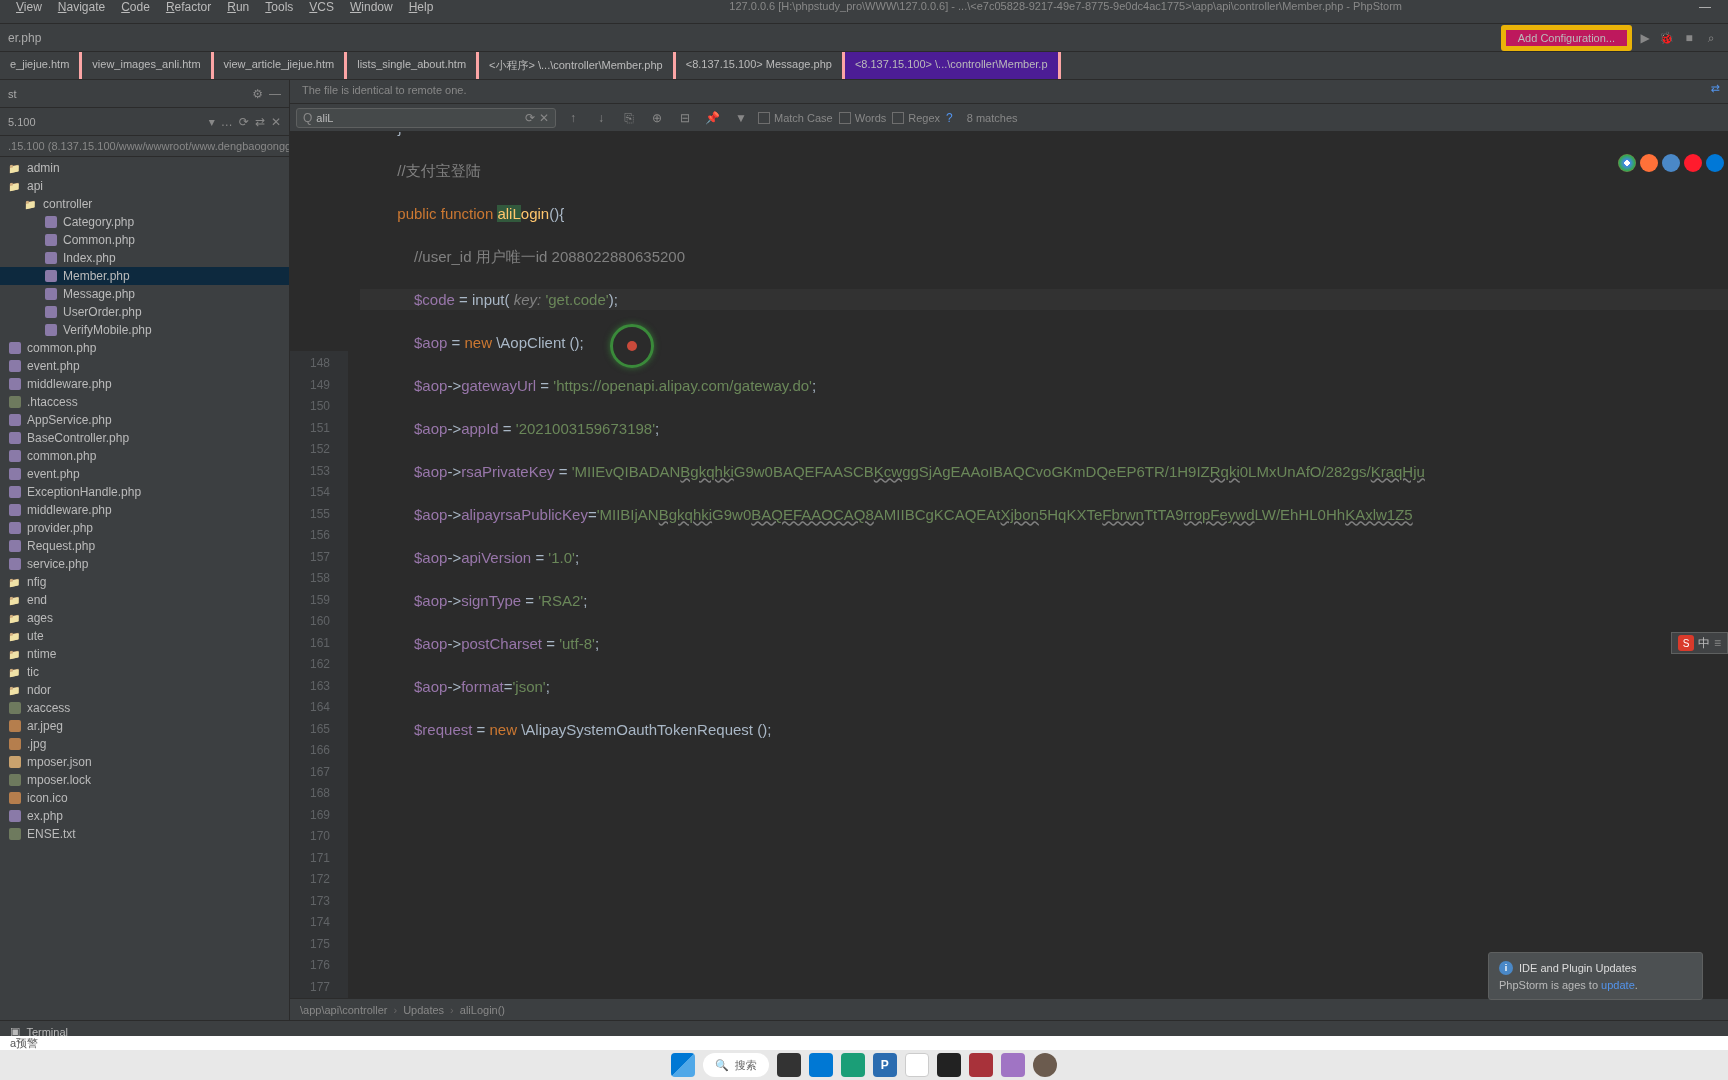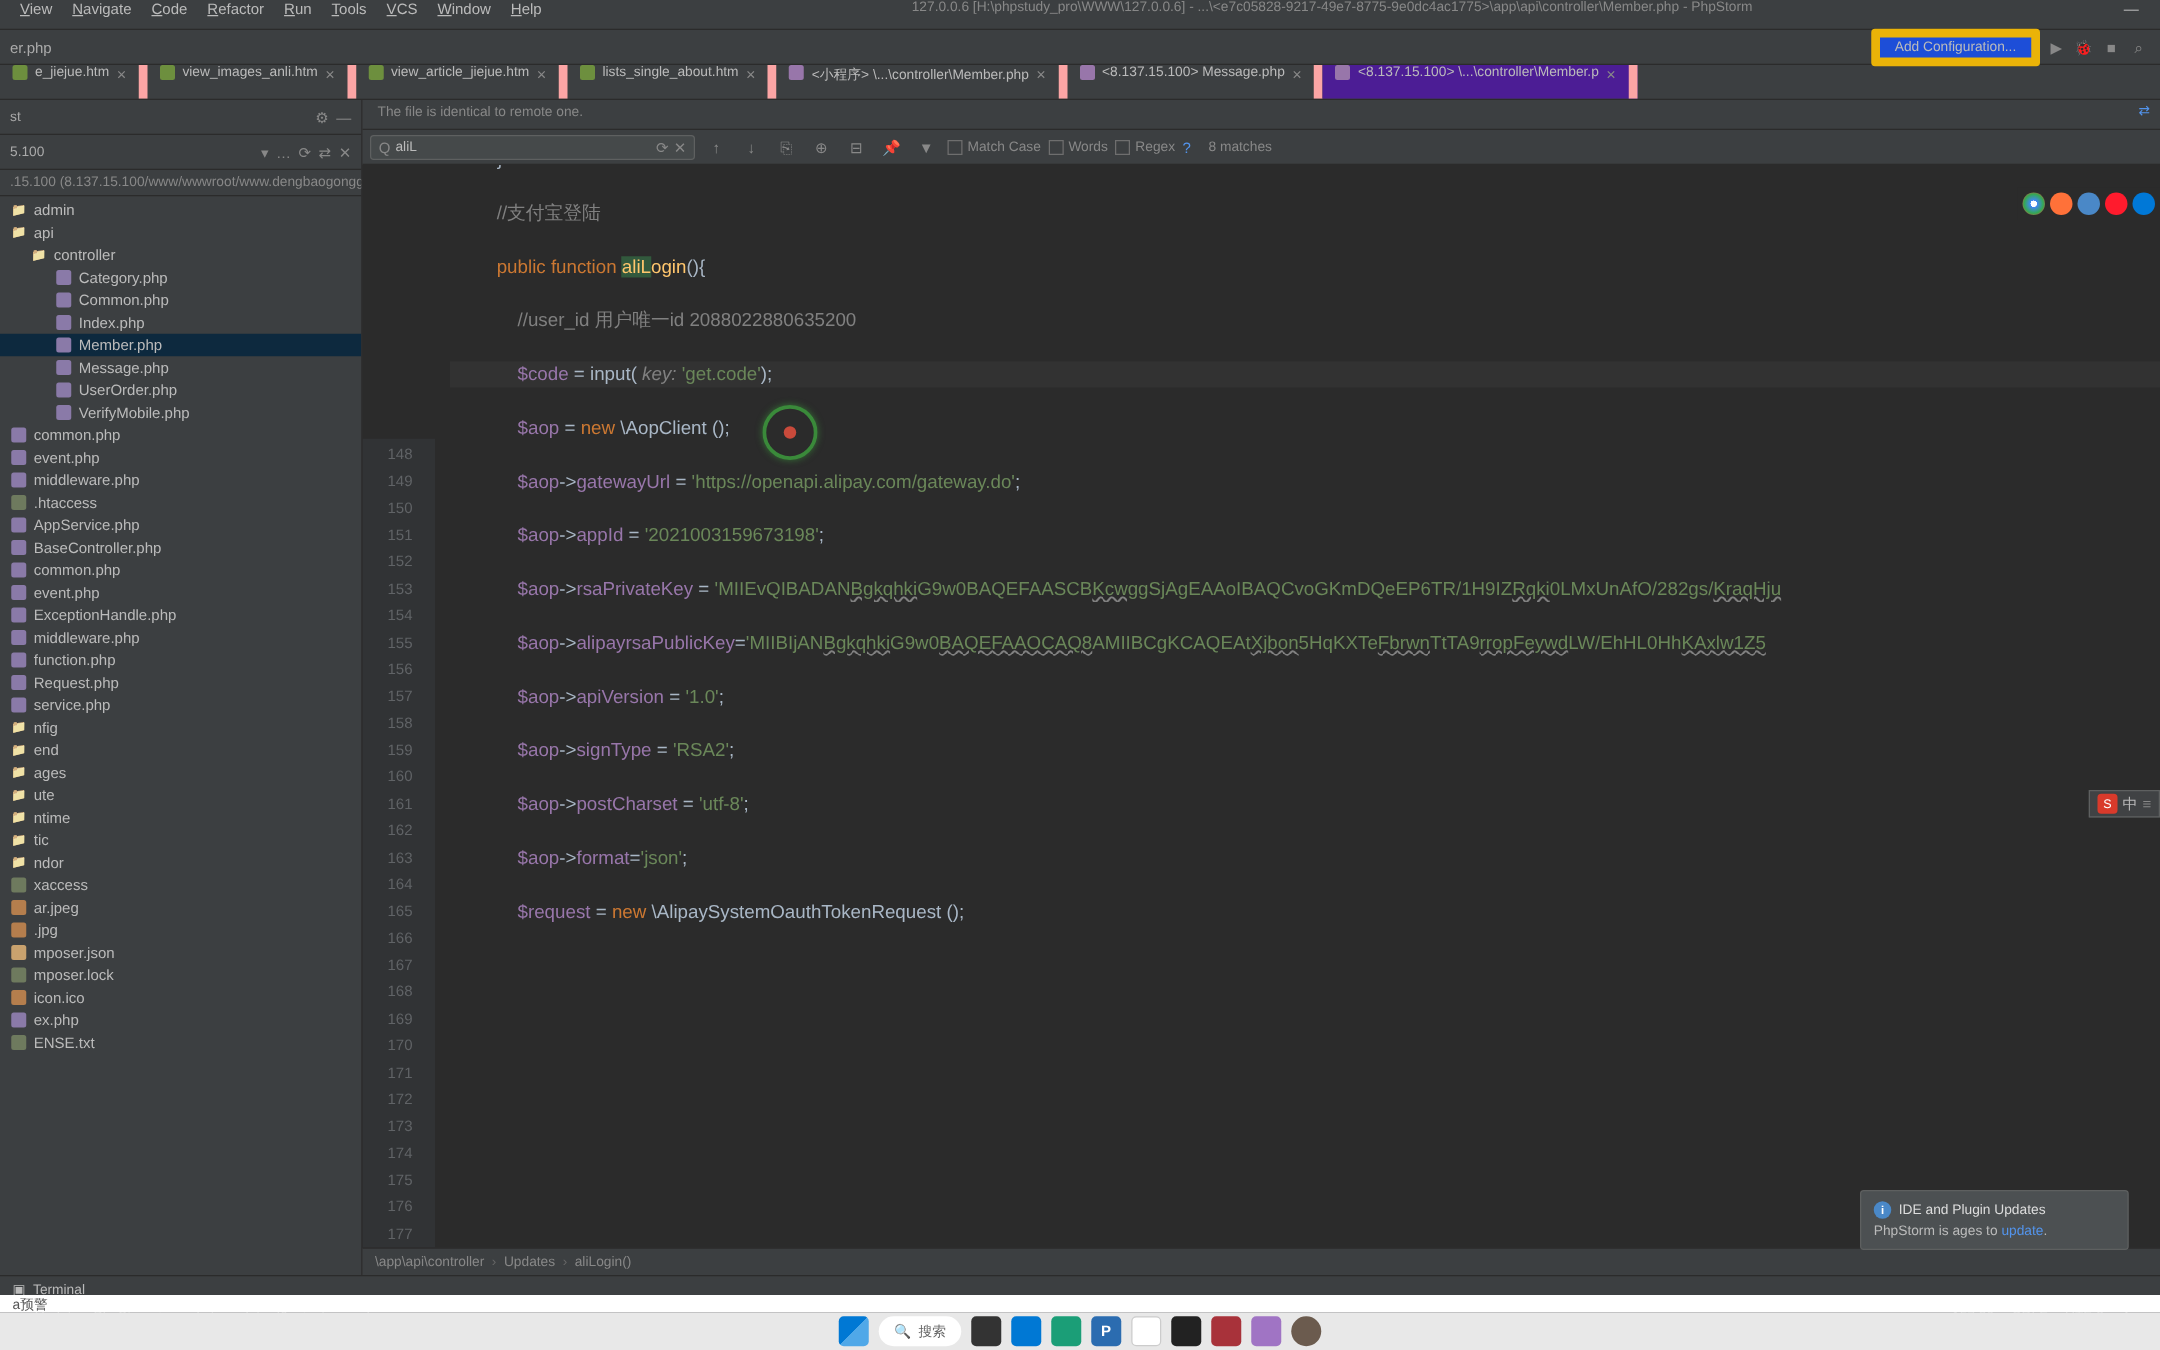--- a/index.html
+++ b/index.html
@@ -5,24 +5,24 @@
 * { margin: 0; padding: 0; box-sizing: border-box; font-family: 'Segoe UI', Arial, sans-serif; }
 body { background: #3c3f41; color: #bbb; font-size: 12px; overflow: hidden; width: 1728px; height: 1080px; position: relative; }
 .menubar { display: flex; height: 24px; background: #3c3f41; border-bottom: 1px solid #2b2b2b; padding: 0 8px; }
 .menubar .menu-item { padding: 0 8px; color: #bbb; cursor: pointer; }
 .menubar .menu-item u { text-decoration: underline; }
 .menubar .path { flex: 1; text-align: center; color: #888; font-size: 11px; overflow: hidden; white-space: nowrap; }
 .menubar .win-btn { width: 30px; text-align: center; color: #bbb; }
 .toolbar-row { display: flex; align-items: center; height: 28px; background: #3c3f41; border-bottom: 1px solid #2b2b2b; }
 .toolbar-row .left-label { padding: 0 8px; color: #aaa; }
 .toolbar-row .right-tools { margin-left: auto; display: flex; align-items: center; gap: 4px; padding-right: 8px; }
-.config-btn { background: #1d4ed8; border: 7px solid #eab308; color: #bbb; padding: 2px 12px; border-radius: 3px; font-size: 11px; }
+.config-btn { background: #be185d; border: 5px solid #eab308; color: #bbb; padding: 2px 12px; border-radius: 3px; font-size: 11px; }
 .toolbar-icon { width: 18px; height: 18px; color: #888; display: flex; align-items: center; justify-content: center; }
 .editor-tabs { display: flex; height: 28px; background: #3c3f41; border-bottom: 1px solid #2b2b2b; overflow: hidden; }
-.editor-tab { display: flex; align-items: flex-start; padding: 0 10px; gap: 6px; border-right: 7px solid #fca5a5; color: #bbb; font-size: 11px; white-space: nowrap; }
+.editor-tab { display: flex; align-items: flex-end; padding: 0 10px; gap: 6px; border-right: 3px solid #fca5a5; color: #bbb; font-size: 11px; white-space: nowrap; flex-direction: column; }
 .editor-tab.active { background: #4c1d95; }
 .tab-icon { width: 12px; height: 12px; background: #87939a; border-radius: 2px; }
 .tab-icon.php { background: #9876aa; }
 .tab-icon.htm { background: #6d8f3e; }
 .tab-close { color: #888; font-size: 13px; }
 .main-container { display: flex; height: calc(100% - 140px); }
 .sidebar { width: 290px; background: #3c3f41; border-right: 1px solid #2b2b2b; display: flex; flex-direction: column; }
 .sidebar-header { display: flex; align-items: center; height: 28px; padding: 0 8px; border-bottom: 1px solid #2b2b2b; }
 .sidebar-header .title { flex: 1; color: #aaa; font-size: 11px; }
 .sidebar-header .ctrl { color: #888; margin-left: 6px; cursor: pointer; }
@@ -229,21 +229,21 @@
         <div class="tree-item indent0">
           <span class="tree-icon php"></span>
           <span>ExceptionHandle.php</span>
         </div>
         <div class="tree-item indent0">
           <span class="tree-icon php"></span>
           <span>middleware.php</span>
         </div>
         <div class="tree-item indent0">
           <span class="tree-icon php"></span>
-          <span>function.php</span>
+          <span>provider.php</span>
         </div>
         <div class="tree-item indent0">
           <span class="tree-icon php"></span>
           <span>Request.php</span>
         </div>
         <div class="tree-item indent0">
           <span class="tree-icon php"></span>
           <span>service.php</span>
         </div>
         <div class="tree-item indent0">

